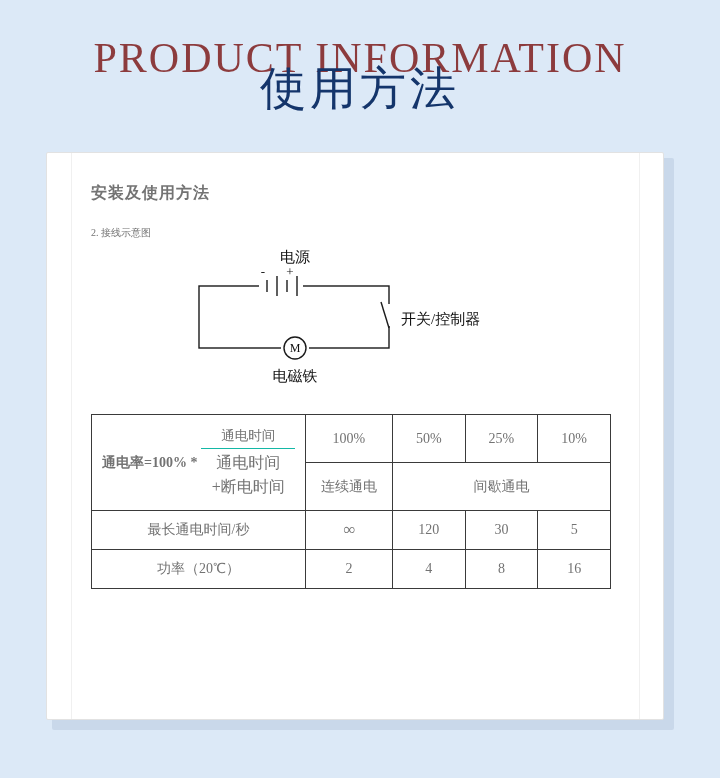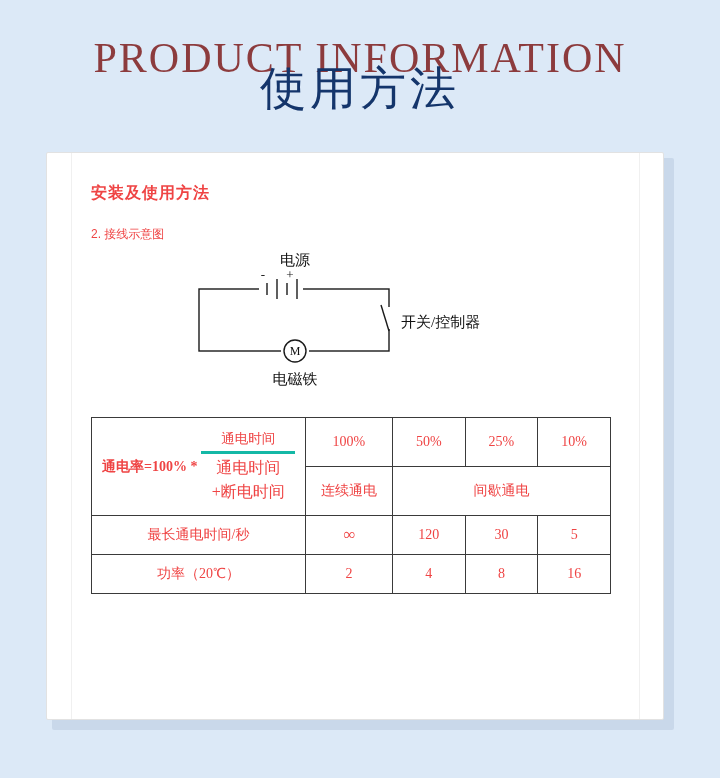--- a/index.html
+++ b/index.html
@@ -84,42 +84,42 @@
     background: #f0f0f0;
   }
   .fold.f1 { left: 24px; }
   .fold.f2 { left: 592px; }
 
   .content {
     position: absolute;
     left: 44px;
     top: 30px;
     width: 536px;
-    color: #ef4444;
+    color: #737373;
   }
 
   .sec-title {
     font-size: 16px;
     font-weight: bold;
     font-family: "Liberation Serif", serif;
     margin: 0 0 22px 0;
     letter-spacing: 1px;
   }
 
   .para {
     font-size: 14.5px;
     line-height: 26px;
     font-family: "Liberation Serif", serif;
     margin: 0 0 18px 0;
     text-align: justify;
   }
 
   .item-label {
-    font-size: 12px;
-    font-family: Liberation Sans, sans-serif;
+    font-size: 10px;
+    font-family: Liberation Serif, serif;
     margin: 12px 0 6px 0;
   }
 
   
   .diagram {
     position: relative;
     width: 100%;
     height: 160px;
     margin: 4px 0 6px 0;
   }
@@ -157,21 +157,21 @@
     padding-right: 4px;
     font-weight: bold;
   }
   .frac {
     display: inline-block;
     text-align: center;
     line-height: 1.5;
   }
   .frac .num {
     display: block;
-    border-bottom: 3px solid #14b8a6;
+    border-bottom: 1px solid #14b8a6;
     padding: 1px 8px 2px 8px;
     font-size: 13.5px;
   }
   .frac .den {
     display: block;
     padding: 2px 8px 1px 8px;
     font-size: 16px;
   }
   .c-100 { width: 76px; margin-left: 11px; }
   .c-50  { width: 62px; margin-left: 20px; }

